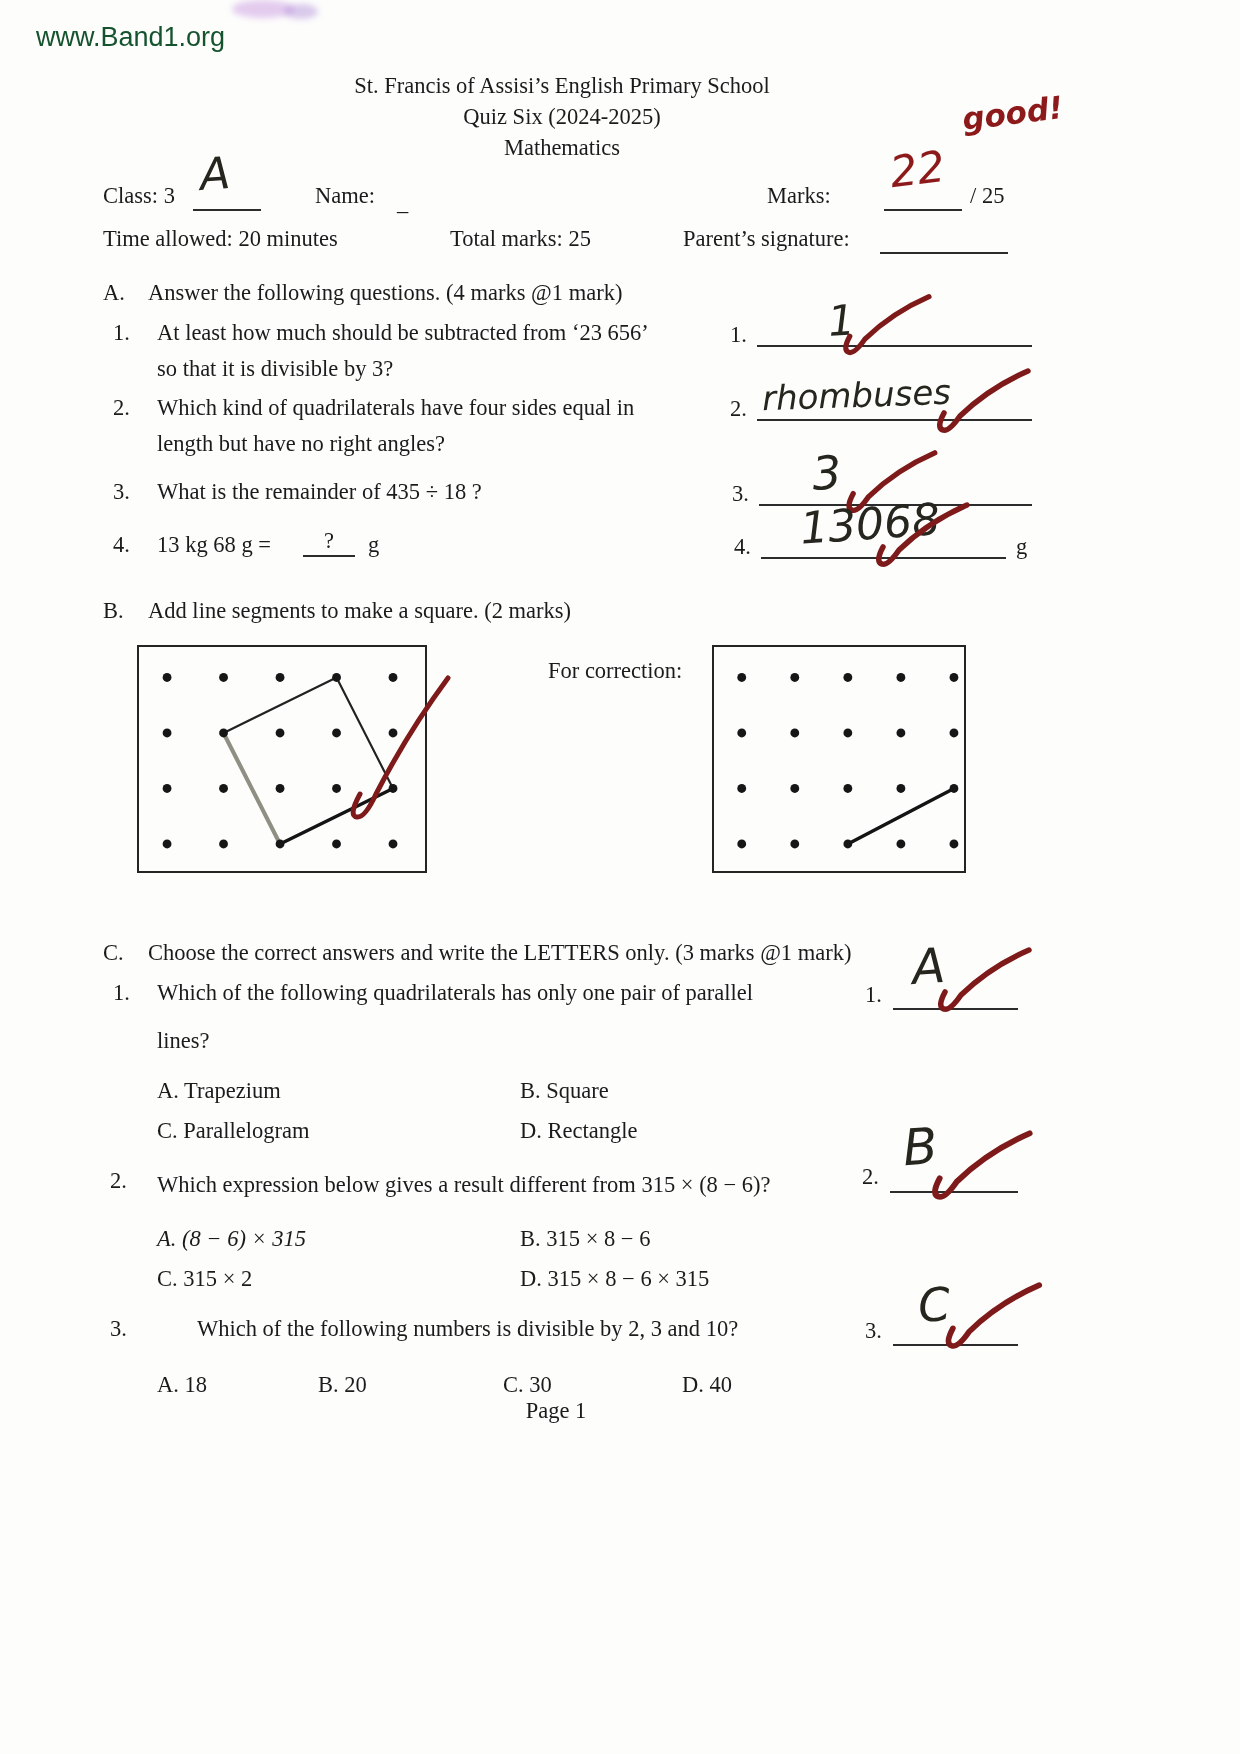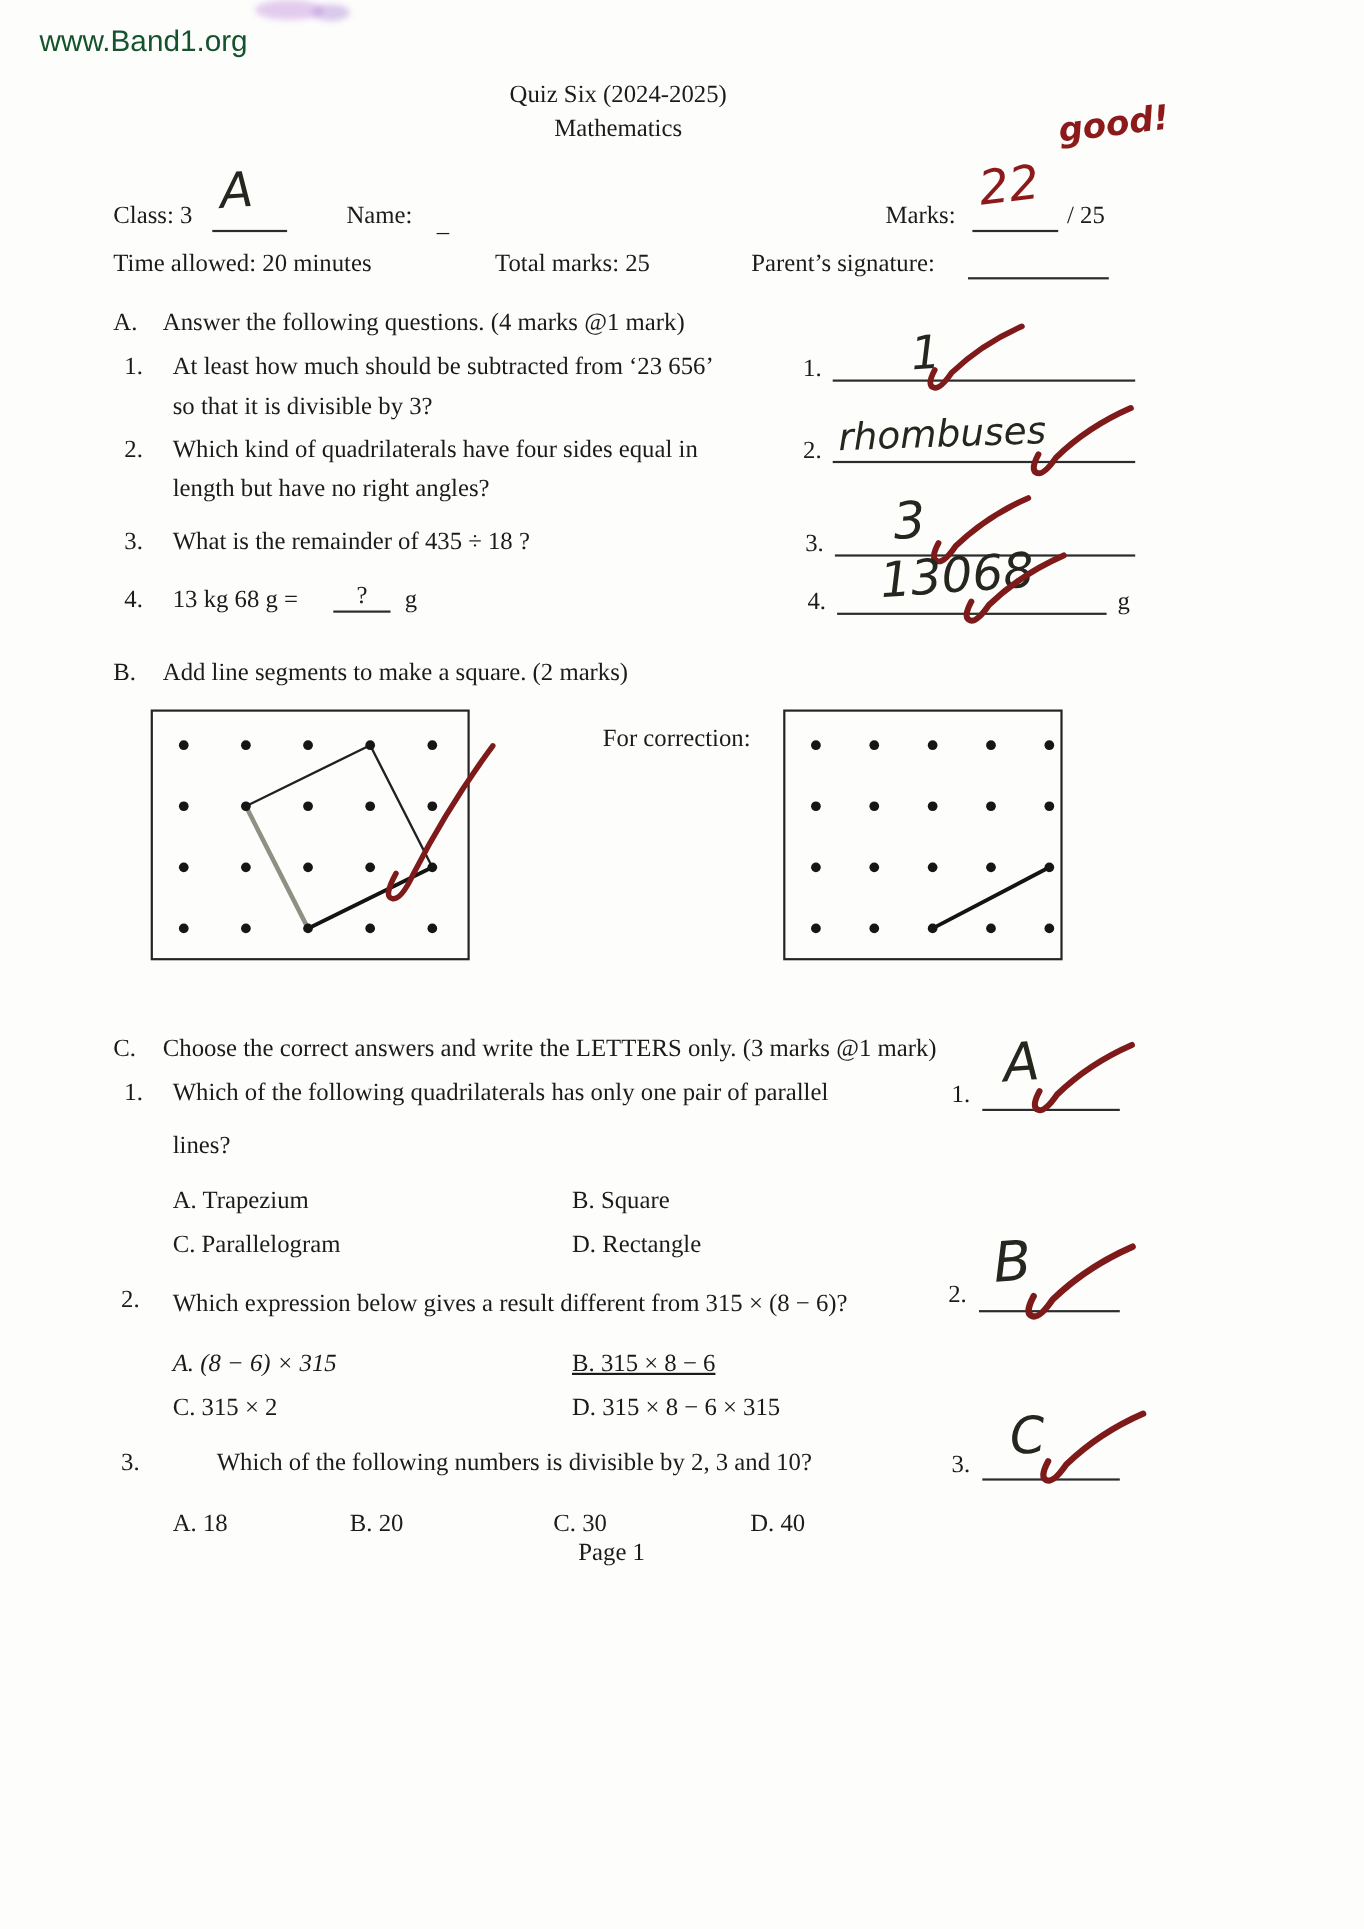--- a/index.html
+++ b/index.html
@@ -35,33 +35,34 @@
 <body>
 
 <div class="page">
 
   <div class="smudge" style="left:232px;top:0;width:62px;height:18px;background:rgba(196,142,222,.45);"></div>
   <div class="smudge" style="left:284px;top:4px;width:34px;height:15px;background:rgba(150,104,204,.35);"></div>
 
   <div class="wm">www.Band1.org</div>
 
   <div class="title-block">
+    <div class="title-line">St. Francis of Assisi’s English Primary School</div>
     <div class="title-line">Quiz Six (2024-2025)</div>
     <div class="title-line">Mathematics</div>
   </div>
   <div class="hwred" style="left:962px;top:98px;font-size:31px;font-weight:bold;">good!</div>
 
   <span class="t" style="left:103px;top:183px;">Class: 3</span>
   <span class="hw" style="left:200px;top:152px;font-size:44px;">A</span>
   <div class="aline" style="left:193px;top:209px;width:68px;"></div>
 
   <span class="t" style="left:315px;top:183px;">Name:</span>
   <span class="t" style="left:397px;top:190px;">_</span>
 
-  <span class="t" style="left:805px;top:183px;text-align:center;">Marks:</span>
+  <span class="t" style="left:767px;top:183px;text-align:center;">Marks:</span>
   <span class="hwred" style="left:890px;top:148px;font-size:43px;">22</span>
   <div class="aline" style="left:884px;top:209px;width:78px;"></div>
   <span class="t" style="left:970px;top:183px;">/ 25</span>
 
   <span class="t" style="left:103px;top:226px;">Time allowed: 20 minutes</span>
   <span class="t" style="left:450px;top:226px;">Total marks: 25</span>
   <span class="t" style="left:683px;top:226px;">Parent’s signature:</span>
   <div class="aline" style="left:880px;top:252px;width:128px;"></div>
 
   <span class="t" style="left:103px;top:280px;">A.</span>
@@ -186,21 +187,21 @@
 
   <span class="t" style="left:110px;top:1168px;">2.</span>
   <span class="t" style="left:157px;top:1172px;">Which expression below gives a result different from 315 × (8  − 6)?</span>
   <span class="t" style="left:862px;top:1164px;">2.</span>
   <div class="aline" style="left:890px;top:1191px;width:128px;"></div>
   <span class="hw" style="left:903px;top:1122px;font-size:50px;">B</span>
   <svg class="check" style="left:925px;top:1128px;width:115px;height:75px;" viewBox="0 0 100 70">
       <path d="M10 47 Q 2 62 9 64 Q 15 66 26 50 Q 55 22 94 5"></path>
     </svg>
   <span class="t" style="left:157px;top:1226px;font-style:italic;">A. (8 − 6) × 315</span>
-  <span class="t" style="left:520px;top:1226px;text-decoration:underline;">B. 315 × 8 − 6</span>
+  <span class="t" style="left:520px;top:1226px;">B. 315 × 8 − 6</span>
   <span class="t" style="left:157px;top:1266px;">C. 315 × 2</span>
   <span class="t" style="left:520px;top:1266px;">D. 315 × 8 − 6 × 315</span>
 
   <span class="t" style="left:110px;top:1316px;">3.</span>
   <span class="t" style="left:157px;top:1316px;margin-left:40px;">Which of the following numbers is divisible by 2, 3 and 10?</span>
   <span class="t" style="left:865px;top:1318px;">3.</span>
   <div class="aline" style="left:893px;top:1344px;width:125px;"></div>
   <span class="hw" style="left:918px;top:1282px;font-size:46px;">C</span>
   <svg class="check" style="left:938px;top:1280px;width:112px;height:72px;" viewBox="0 0 100 70">
       <path d="M10 47 Q 2 62 9 64 Q 15 66 26 50 Q 55 22 94 5"></path>

